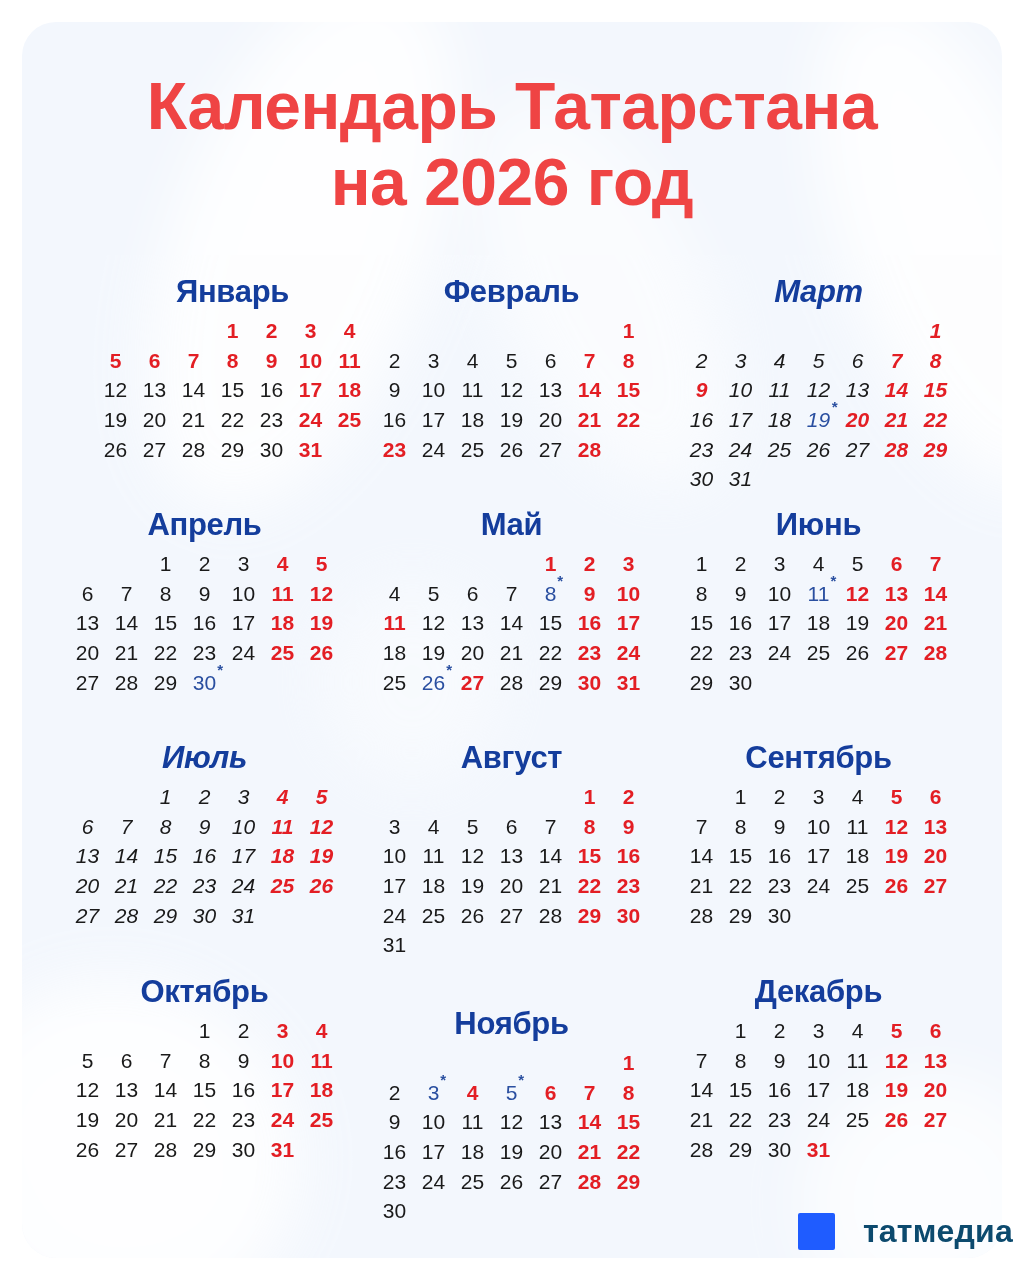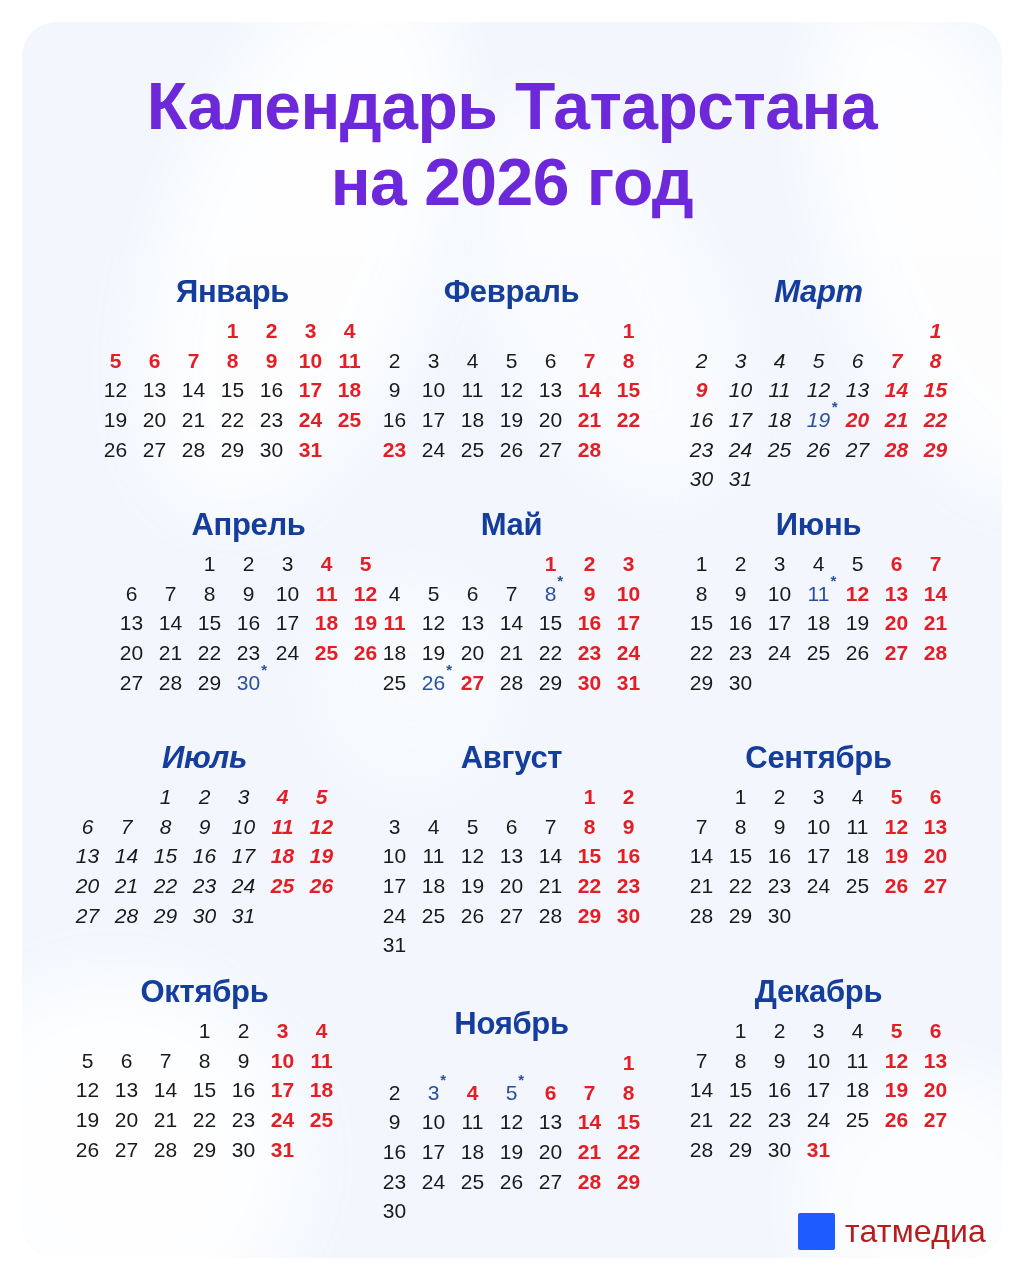--- a/index.html
+++ b/index.html
@@ -8,21 +8,21 @@
     background: #ffffff;
     font-family: "Liberation Sans", "DejaVu Sans", sans-serif;
   }
   .card {
     position: absolute; left: 22px; top: 22px; width: 980px; height: 1236px;
     border-radius: 34px; background: #f3f7fd; overflow: hidden;
   }
   .swirl { position: absolute; border-radius: 50%; background: #ffffff; filter: blur(30px); opacity: 0.85; }
   .title {
     position: absolute; left: 0; top: 68px; width: 1024px; text-align: center;
-    color: #6d28d9; font-weight: 700; font-size: 66px; line-height: 76px;
+    color: #ef4444; font-weight: 700; font-size: 66px; line-height: 76px;
     letter-spacing: -0.5px;
   }
   .month {
     position: absolute; width: 290px;
   }
   .month-name {
     text-align: center; color: #143d9c; font-weight: 700; font-size: 31px;
     line-height: 36px; height: 36px; margin-bottom: 6px; letter-spacing: -0.3px;
   }
   .grid { display: grid; grid-template-columns: repeat(7, 39px); justify-content: start; }
@@ -30,21 +30,21 @@
     height: 29.7px; line-height: 29.7px; text-align: center; font-size: 21px;
     color: #1a1a1a; position: relative; white-space: nowrap;
   }
   .day.red { color: #e31e24; font-weight: 700; }
   .day.short { color: #2a4fa0; }
   .day .star { position: absolute; font-size: 15px; top: -8px; line-height: 20px; margin-left: 1px; color: #2a4fa0; font-weight: 700; }
   .logo {
     position: absolute; left: 798px; top: 1213px; display: flex; align-items: center;
   }
   .logo-square { width: 37px; height: 37px; background: #1f5cff; border-radius: 2px; }
-  .logo-text { margin-left: 10px; font-size: 32px; color: #b91c1c; font-weight: 400; letter-spacing: 0.2px; }
+  .logo-text { margin-left: 28px; font-size: 32px; color: #0c4a6e; font-weight: 700; letter-spacing: 0.2px; }
 </style>
 </head>
 <body>
 
 <div class="card">
   <div class="swirl" style="left:150px;top:-60px;width:260px;height:560px;transform:rotate(20deg);"></div>
   <div class="swirl" style="left:480px;top:60px;width:200px;height:420px;transform:rotate(-25deg);opacity:0.6;"></div>
   <div class="swirl" style="left:820px;top:-40px;width:220px;height:520px;transform:rotate(-20deg);"></div>
   <div class="swirl" style="left:-80px;top:960px;width:360px;height:340px;transform:rotate(30deg);"></div>
   <div class="swirl" style="left:780px;top:1050px;width:260px;height:260px;opacity:0.7;"></div>
@@ -170,21 +170,21 @@
         <div class="day"><span>24</span></div>
         <div class="day"><span>25</span></div>
         <div class="day"><span>26</span></div>
         <div class="day"><span>27</span></div>
         <div class="day red"><span>28</span></div>
         <div class="day red"><span>29</span></div>
         <div class="day"><span>30</span></div>
         <div class="day"><span>31</span></div>
       </div>
     </div>
-    <div class="month" style="left: 68px; top: 507px; width: 273px; margin-left: 44px;">
+    <div class="month" style="left: 68px; top: 507px; width: 273px;">
       <div class="month-name">Апрель</div>
       <div class="grid">
         <div class="day"></div>
         <div class="day"></div>
         <div class="day"><span>1</span></div>
         <div class="day"><span>2</span></div>
         <div class="day"><span>3</span></div>
         <div class="day red"><span>4</span></div>
         <div class="day red"><span>5</span></div>
         <div class="day"><span>6</span></div>

